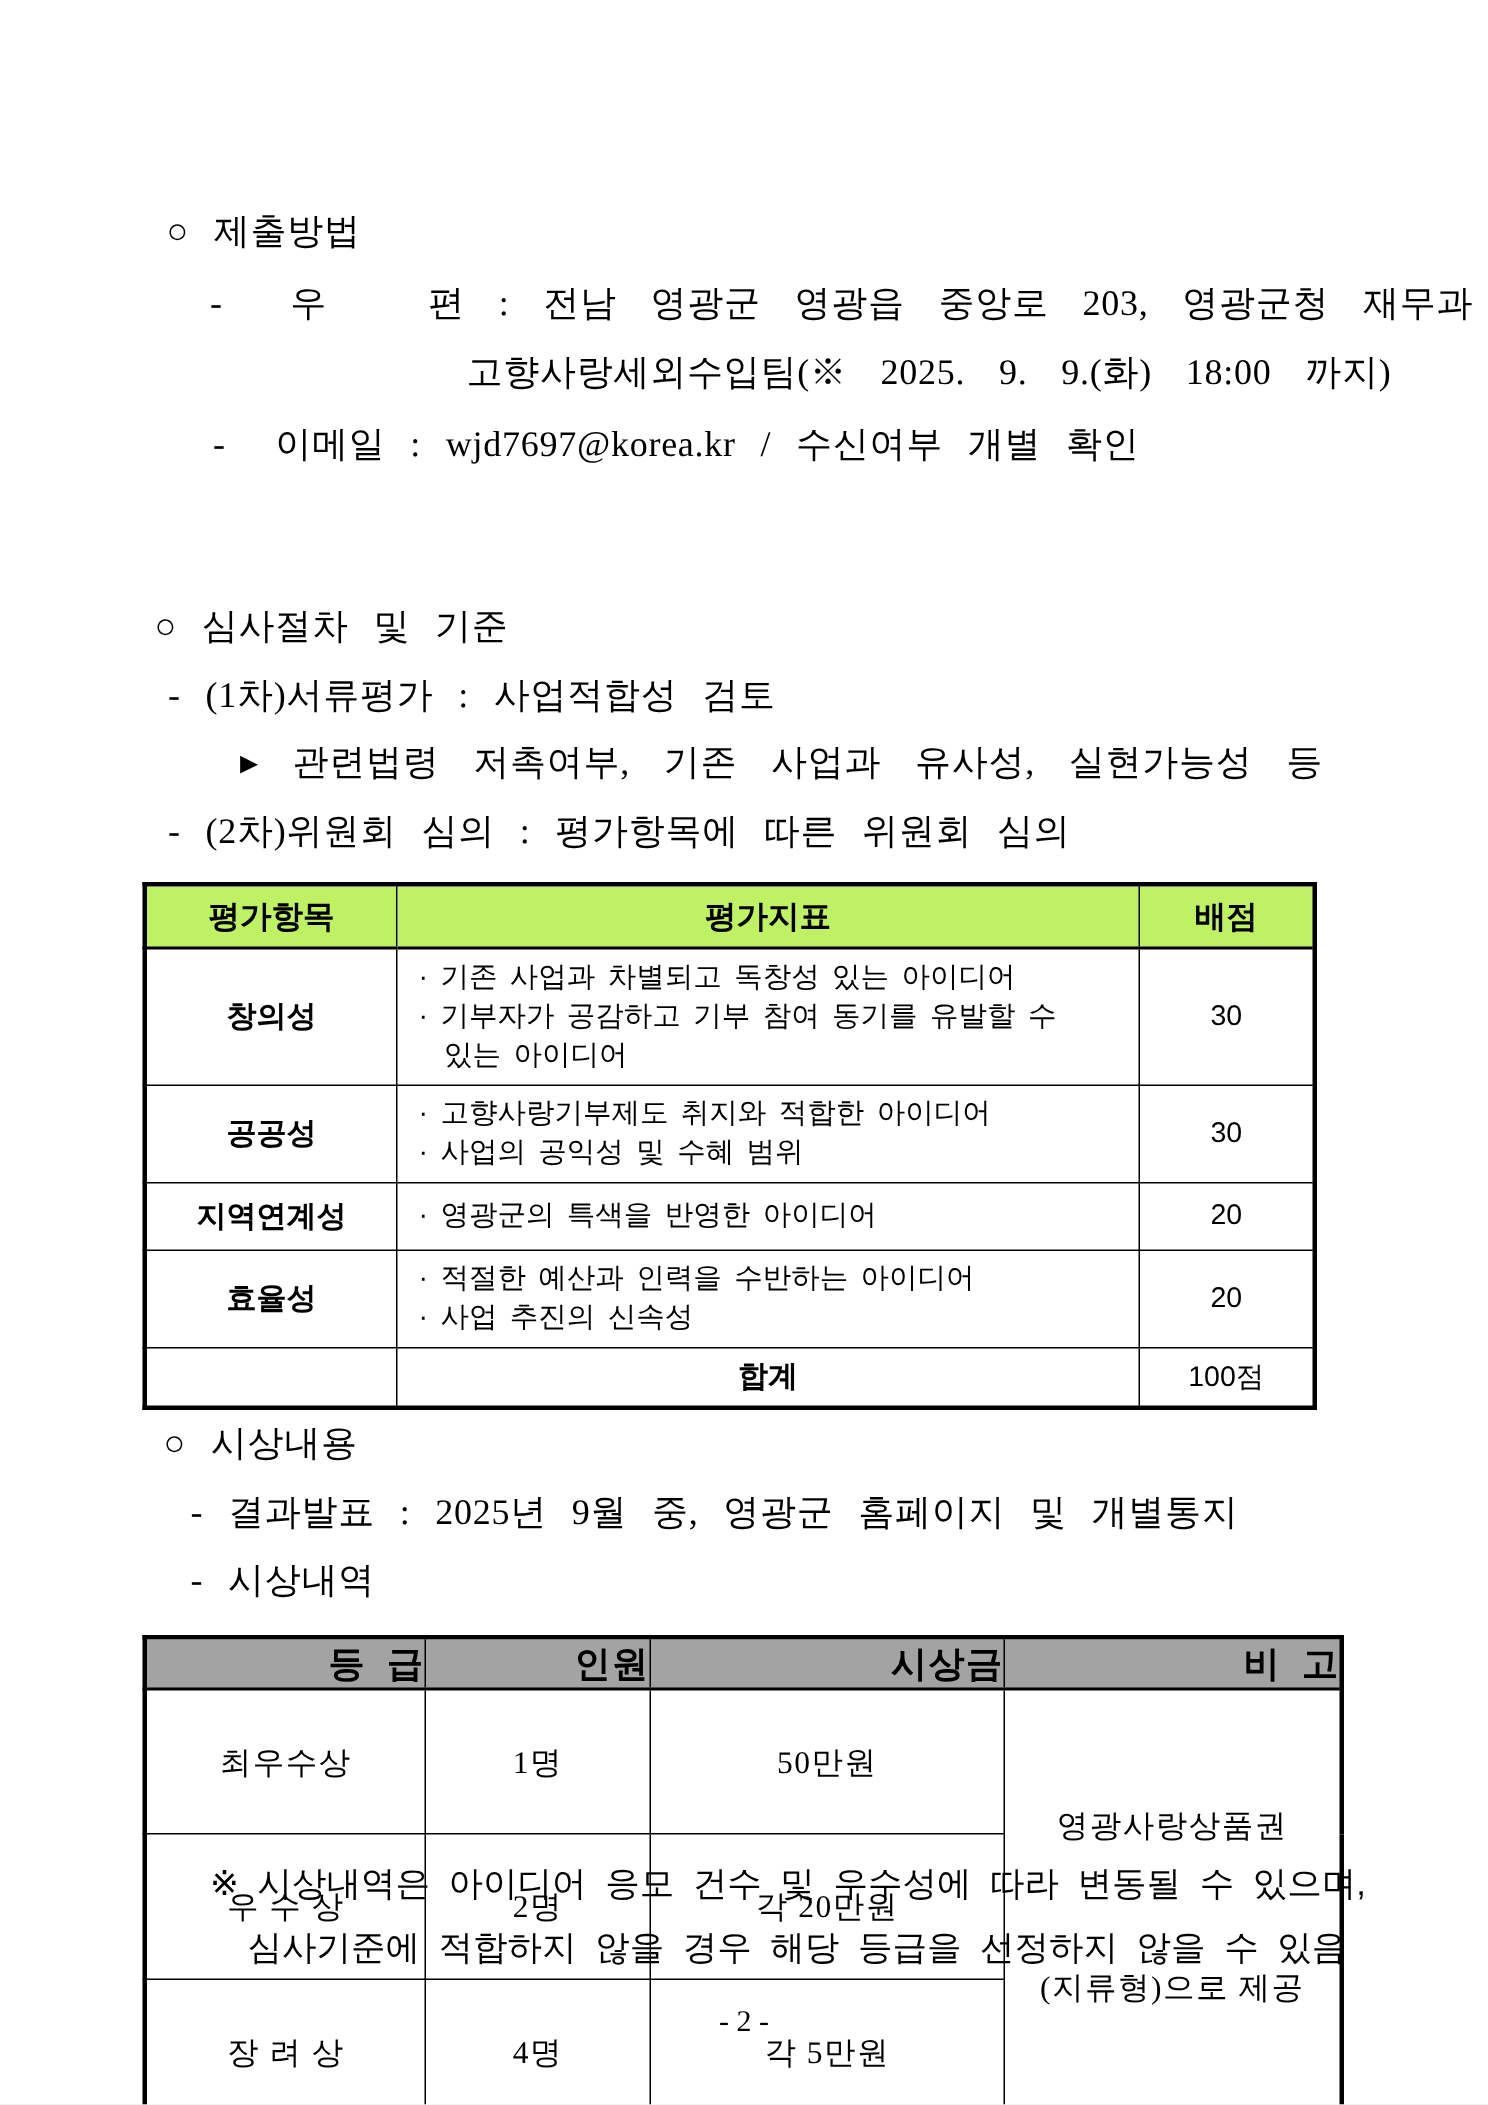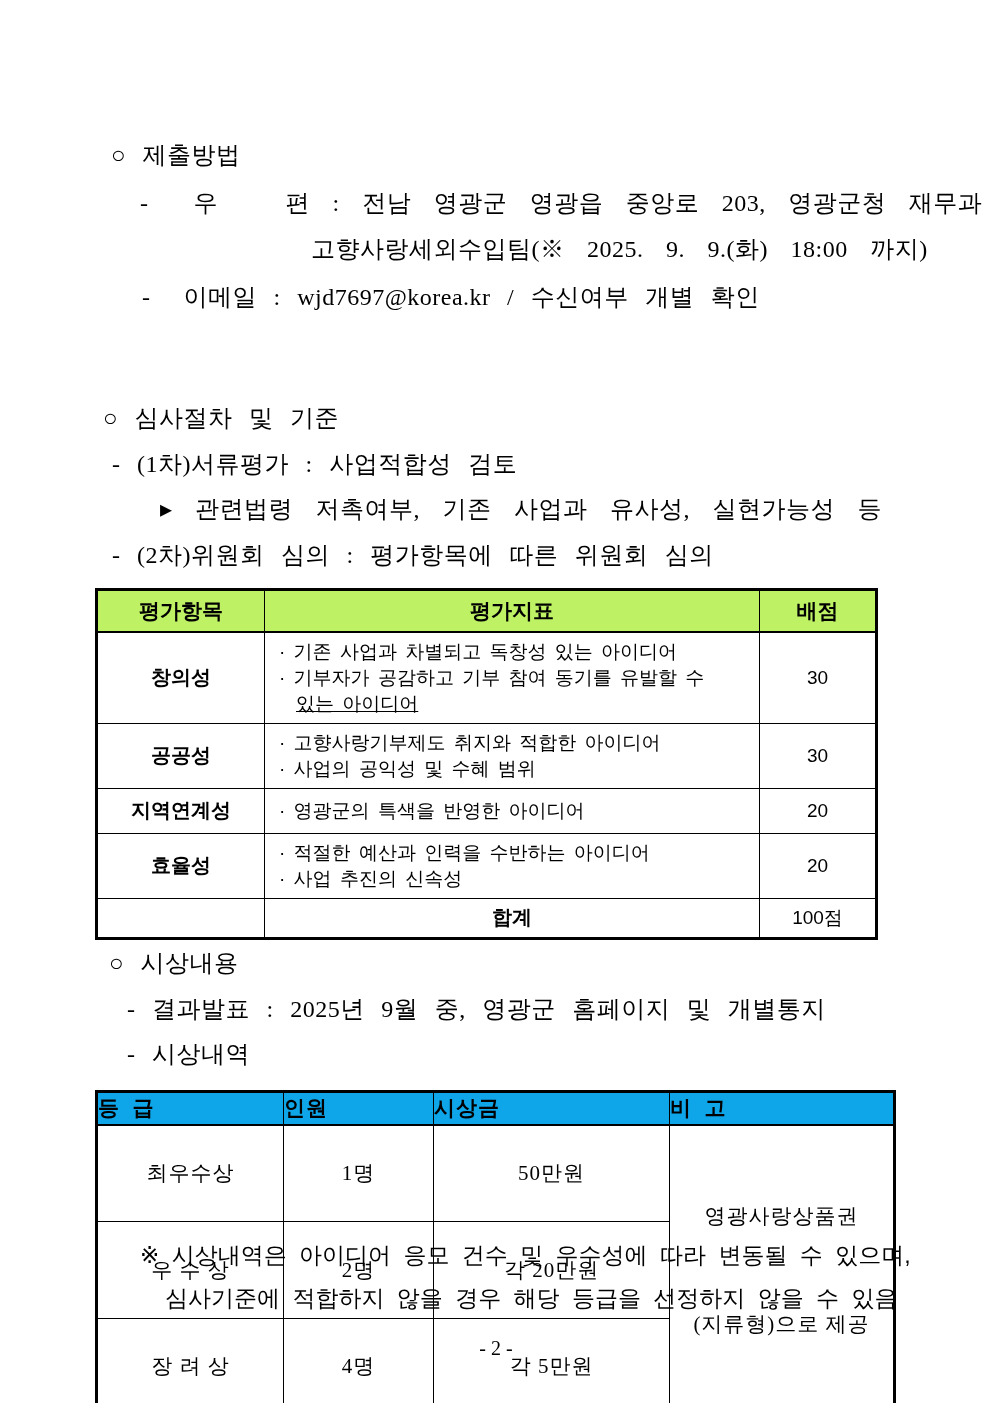--- a/index.html
+++ b/index.html
@@ -43,32 +43,32 @@
   #criteria-table { border:3px solid #000; }
   #criteria-table th {
     background:#bef264;
     font-size:21px; font-weight:bold; text-align:center;
     border-bottom:2px solid #000;
   }
   #criteria-table td.item-cell { font-size:20px; font-weight:bold; text-align:center; }
   #criteria-table td.ind-cell  { font-size:19px; padding:6px 10px 6px 14px; line-height:26px; }
   #criteria-table td.score-cell{ font-size:19px; text-align:center; }
   .ind-line { padding-left:17px; text-indent:-17px; white-space:pre; word-spacing:3px; }
-  .ind-line.cont { text-indent:0;text-decoration:underline; }
+  .ind-line.cont { text-indent:0; }
   #criteria-table td.total-label {
     font-size:20px; font-weight:bold; text-align:center; 
   }
 
   
   #awards-table { left:95px; top:1090px; width:798px;
     font-family:"Liberation Serif","DejaVu Serif",serif;
     border:3px solid #000; }
   #awards-table th {
-    background:#0ea5e9;
-    font-size:21px; font-weight:bold; text-align:left;
+    background:#a3a3a3;
+    font-size:24px; font-weight:bold; text-align:right;
     border-bottom:2px solid #000;
     white-space:pre; letter-spacing:1px;
   }
   #awards-table td { font-size:21px; text-align:center; white-space:pre; letter-spacing:1px; }
   #awards-table td.remark-cell { line-height:36px; font-size:21px; }
 
   .pagenum {
     position:absolute; left:0; right:0; top:1337px;
     text-align:center; font-size:20px; white-space:pre;
   }

